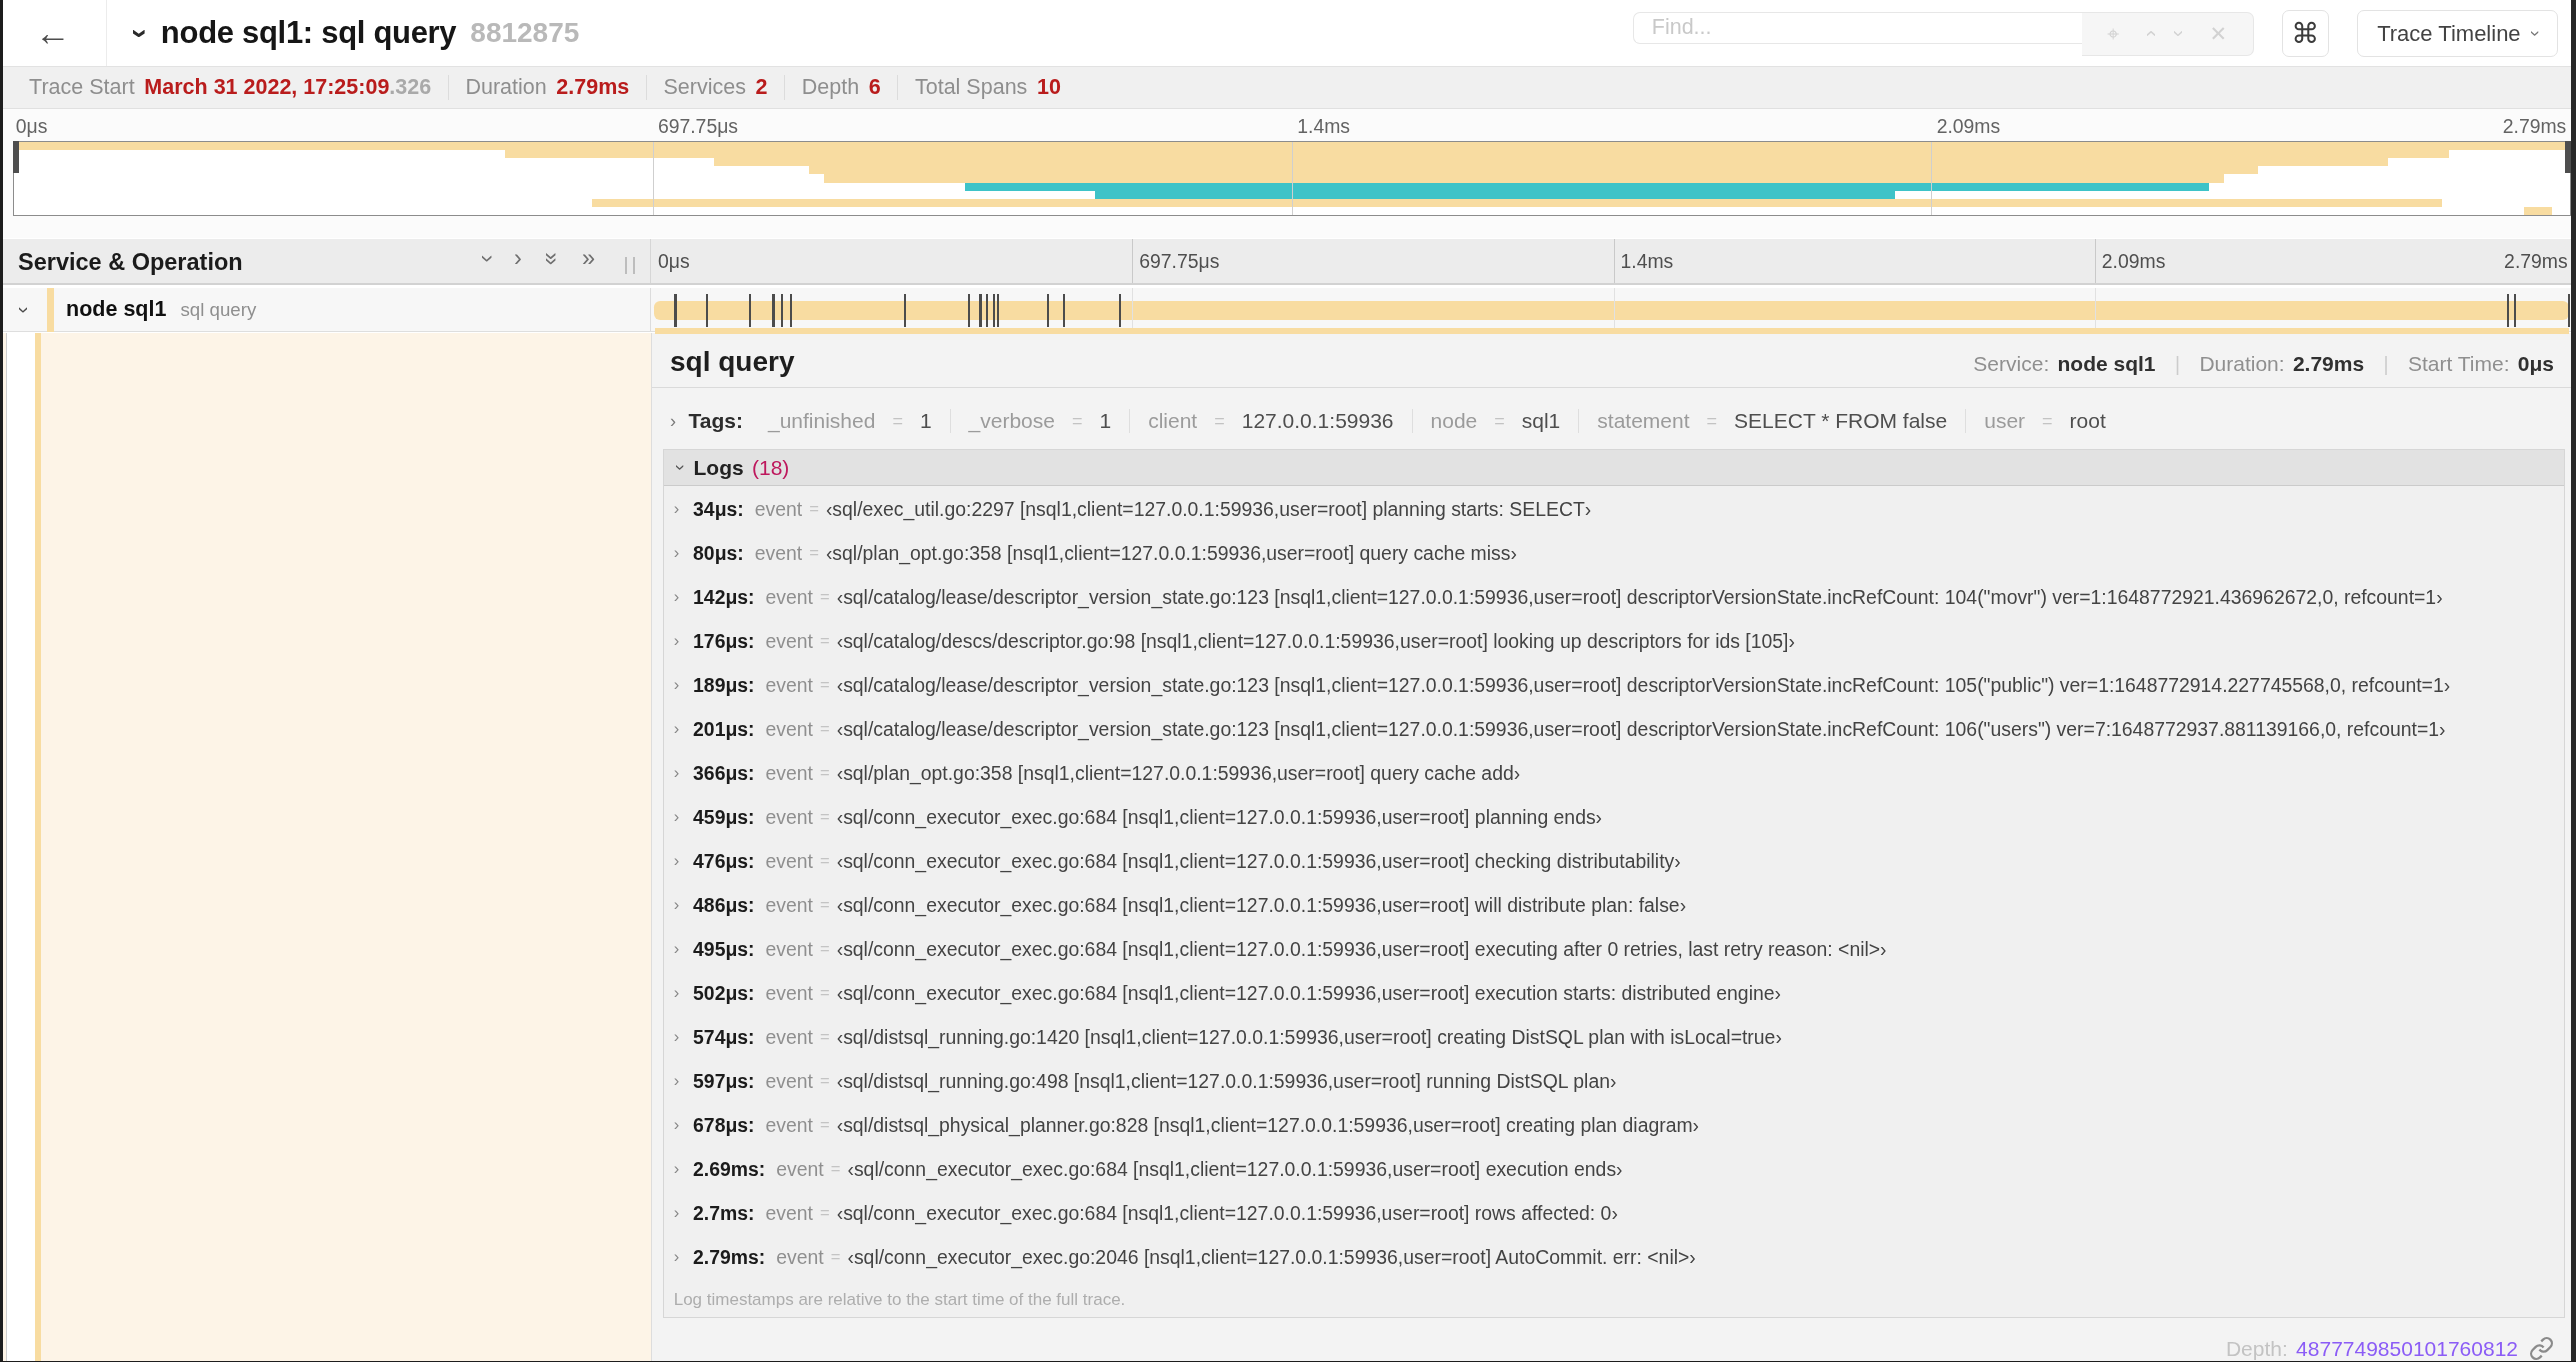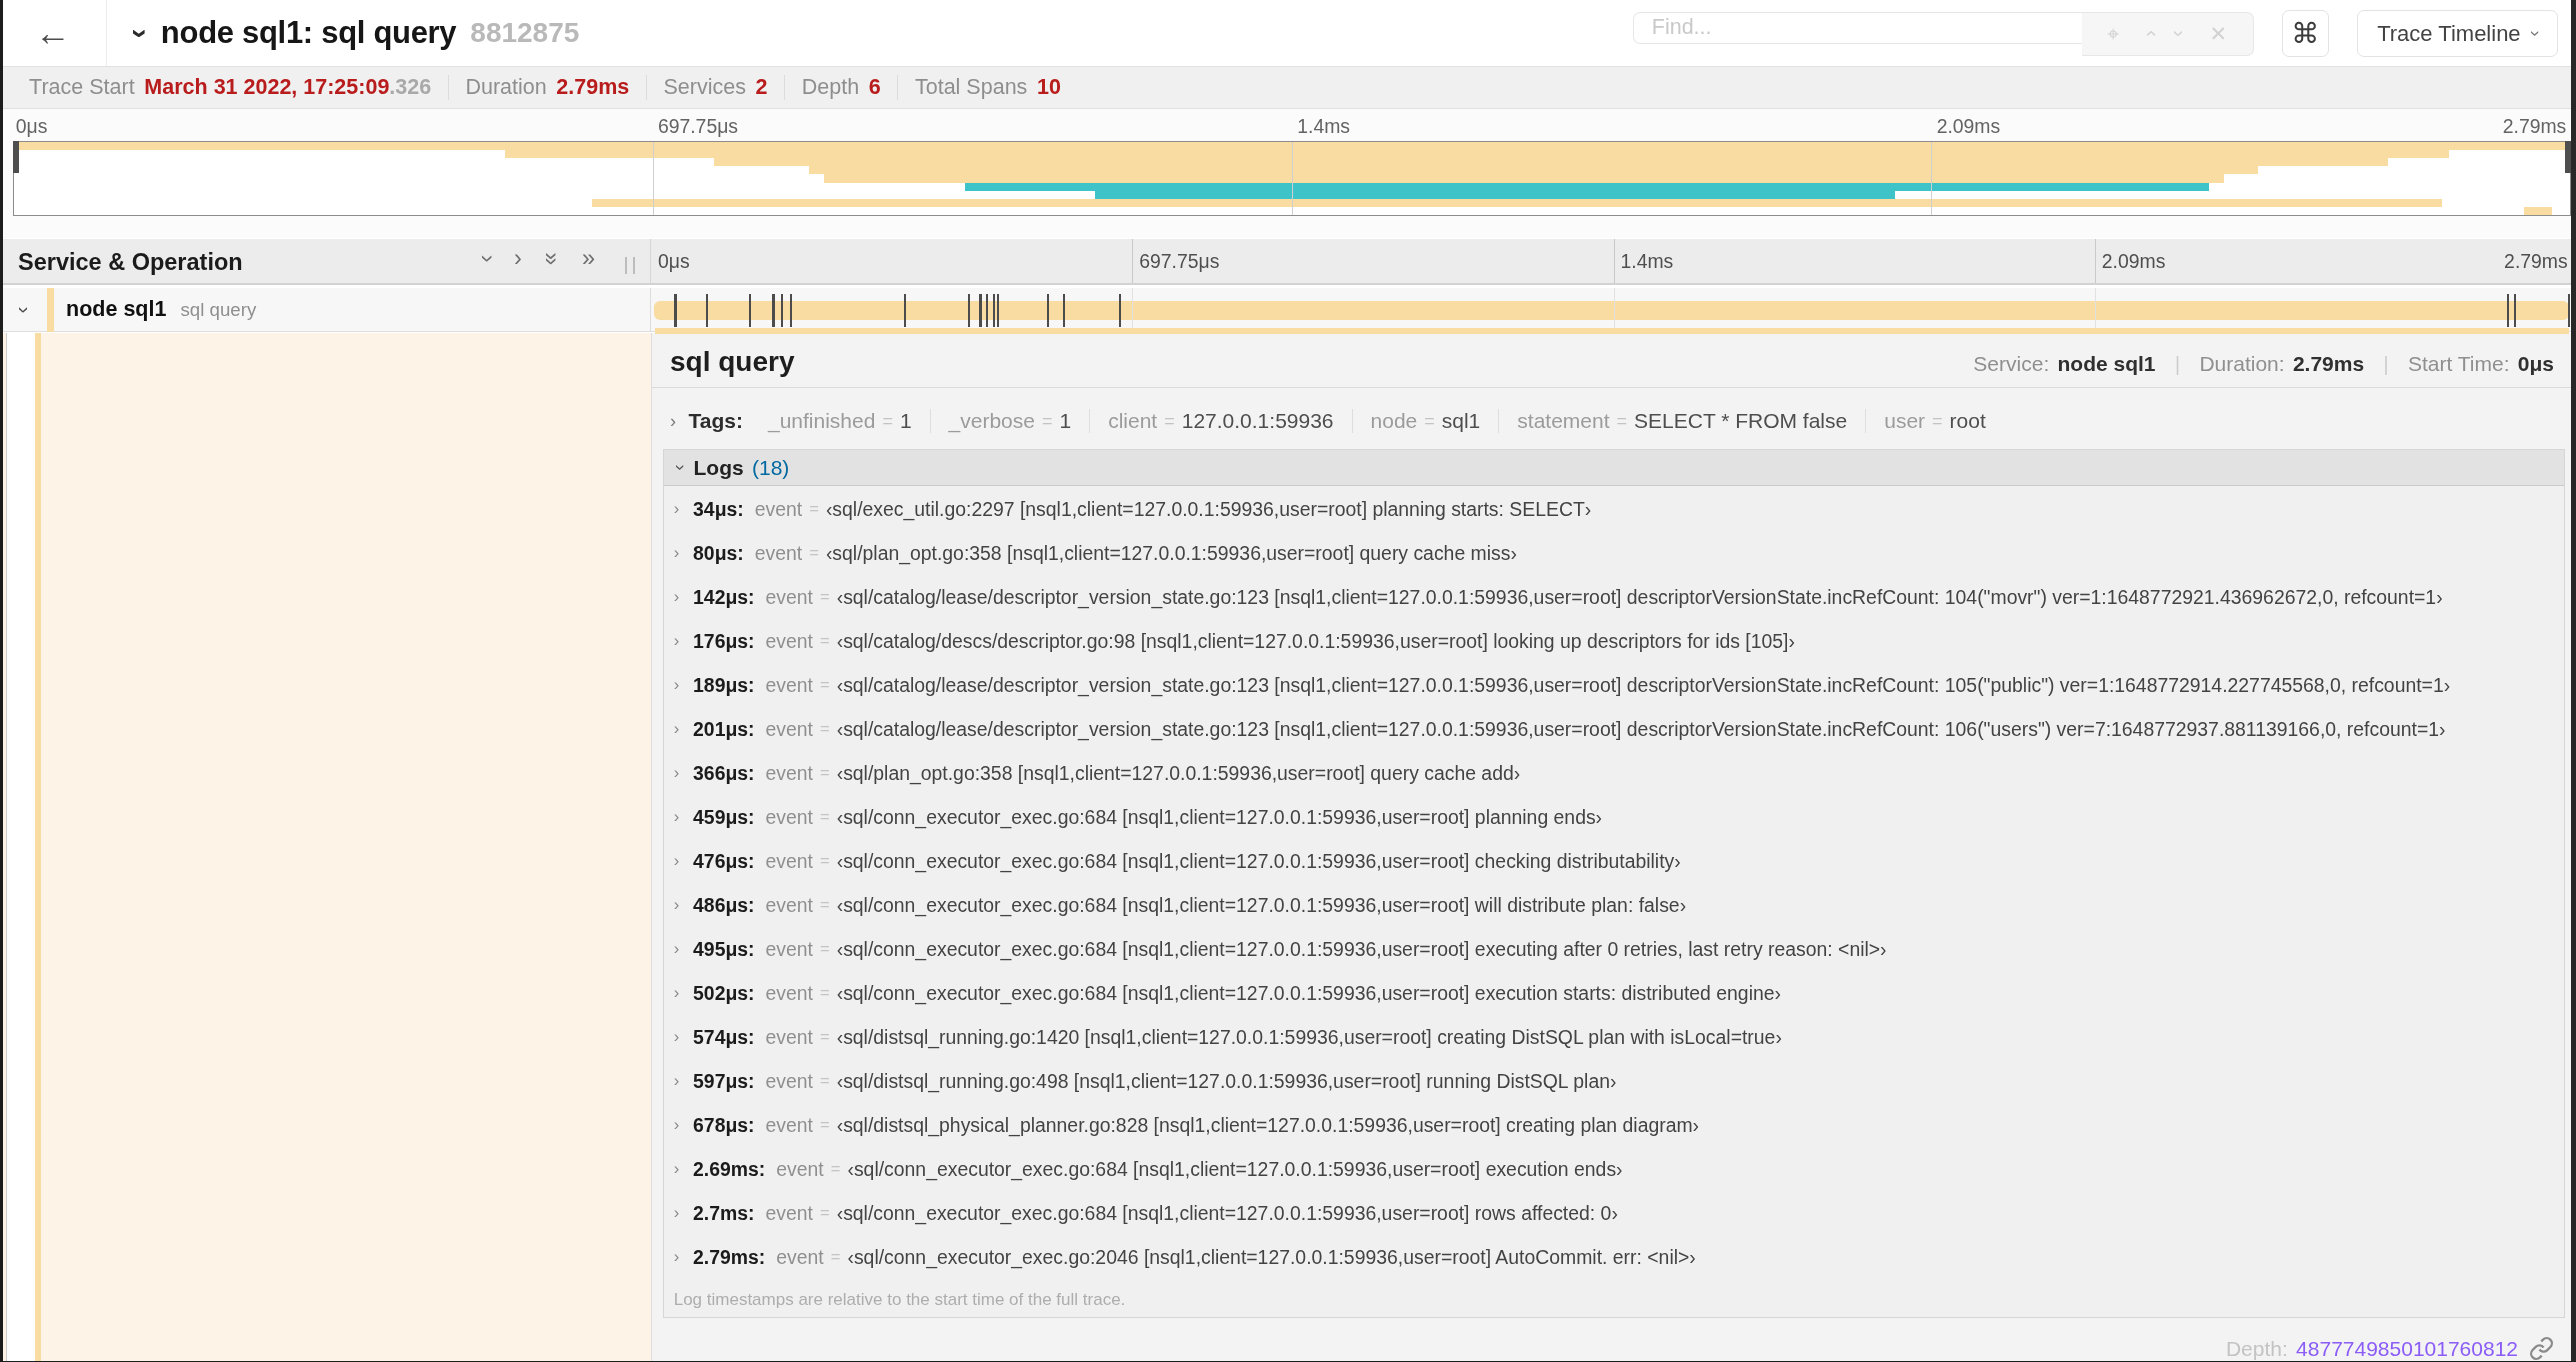--- a/index.html
+++ b/index.html
@@ -97,33 +97,33 @@
   .detail-title { position:absolute; left:18px; top:12.5px; font-size:28px; font-weight:bold; color:#1e1e1e; }
   .detail-info { position:absolute; right:22px; top:19.4px; font-size:21px; display:flex; align-items:center; }
   .di-label { color:#8f8f8f; margin-right:8.3px; }
   .di-value { color:#303030; font-weight:bold; }
   .di-sep { color:#ccc; margin:0 19.4px; font-size:19.4px; }
 
   .tags-row { position:absolute; left:18px; right:22px; top:68px; height:40px; display:flex; align-items:center;
     font-size:21px; cursor:pointer; }
   .tags-chevron { color:#7a7a7a; font-size:18px; margin-right:12.5px; }
   .tags-title { font-weight:bold; color:#2d2d2d; margin-right:7px; }
-  .tag-pair { display:flex; align-items:center; padding:0 18px; }
+  .tag-pair { display:flex; align-items:center; padding:0 18px;gap:10px; }
   .tag-pair + .tag-pair { border-left:1.4px solid #dedede; }
   .tag-key { color:#9b9b9b; }
   .tag-eq { color:#c3c3c3; margin:0 7px; font-size:18px; }
   .tag-val { color:#4e4e4e; }
 
   .logs-block { position:absolute; left:11px; right:11px; top:116px; height:869px;
     border:0.7px solid #d6d6d6; background:#f0f0f0; }
   .logs-header { height:36px; background:#e2e2e2; border-bottom:1.4px solid #cbcbcb; display:flex;
     align-items:center; cursor:pointer; }
   .logs-chevron { display:inline-block; transform:rotate(90deg); font-size:18px; color:#555; margin-left:12.5px; }
   .logs-title { font-size:21px; font-weight:bold; color:#222; margin-left:11px; }
-  .logs-count { font-size:21px; color:#0369a1; margin-left:8.3px; }
+  .logs-count { font-size:21px; color:#be185d; margin-left:8.3px; }
   .logs-list { position:absolute; left:0; right:0; top:37px; }
   .log-row { height:44px; display:flex; align-items:center; white-space:nowrap; overflow:hidden;
     font-size:19.4px; cursor:pointer; }
   .log-chevron { color:#888; font-size:16.6px; margin-left:9.7px; width:19.4px; flex:none; }
   .log-time { font-weight:bold; color:#1b1b1b; margin-right:11px; flex:none; }
   .log-key { color:#8f8f8f; }
   .log-eq { color:#c4c4c4; margin:0 7px; font-size:16.6px; }
   .log-val { color:#434343; }
   .logs-note { position:absolute; left:9.7px; bottom:7px; font-size:17px; color:#adadad; }
 

